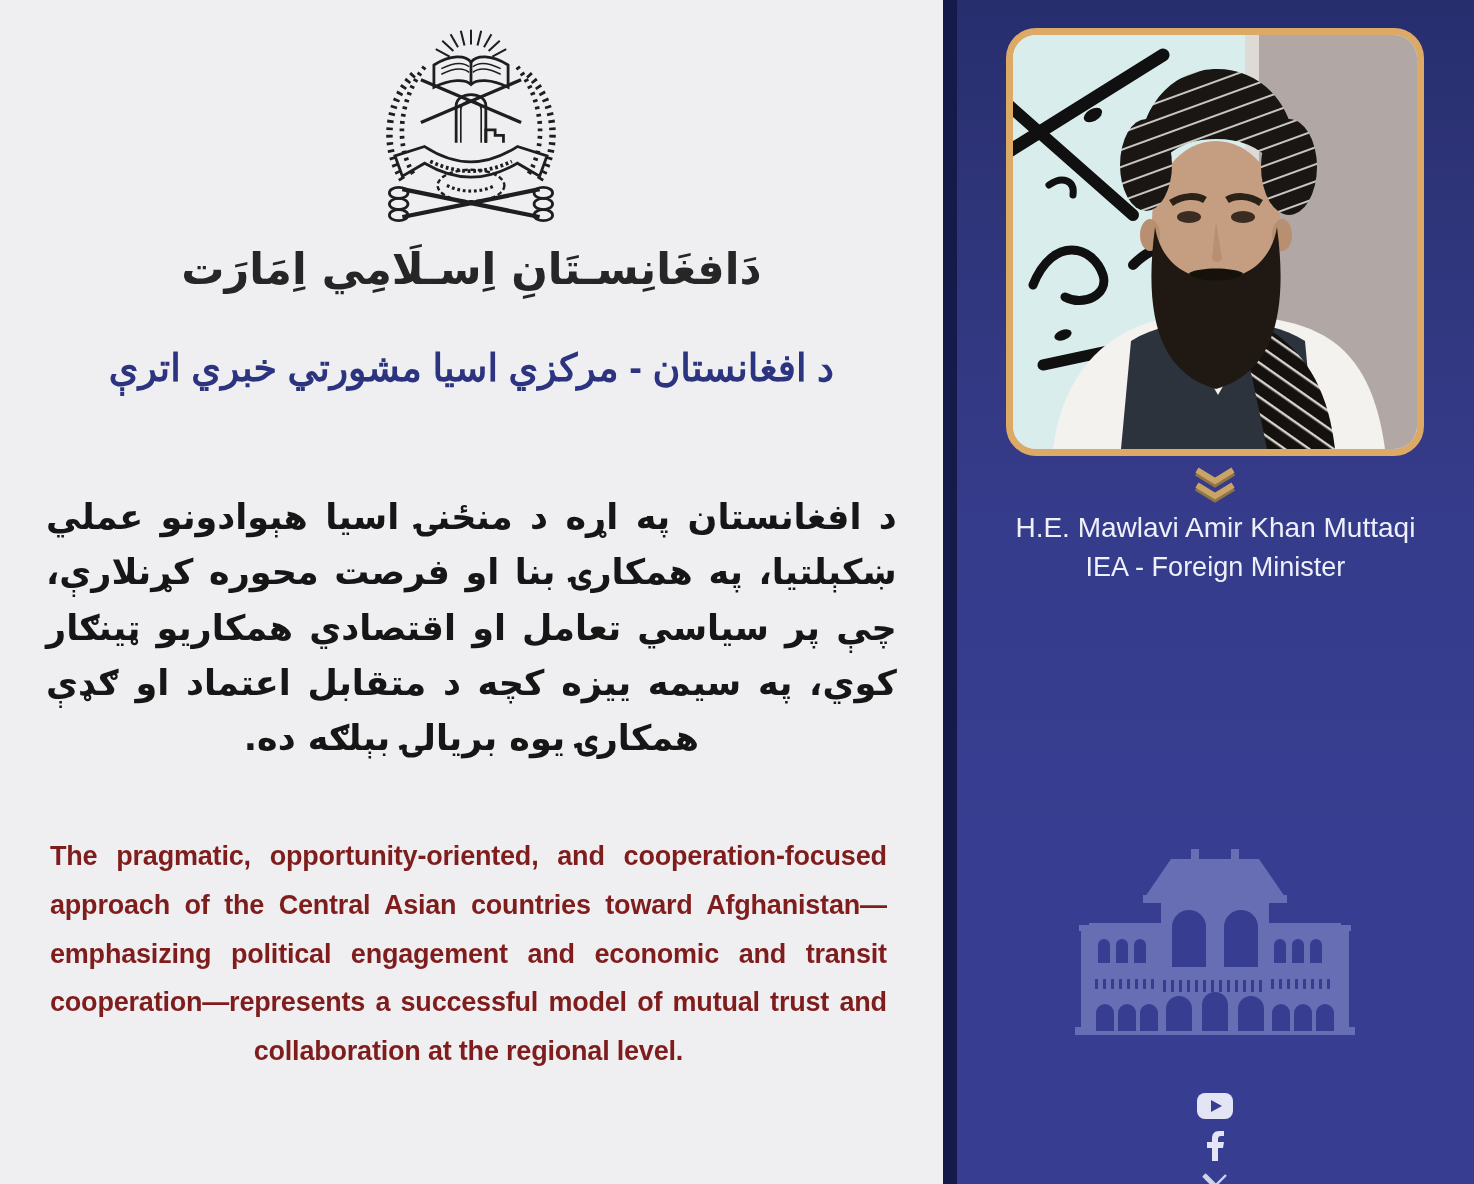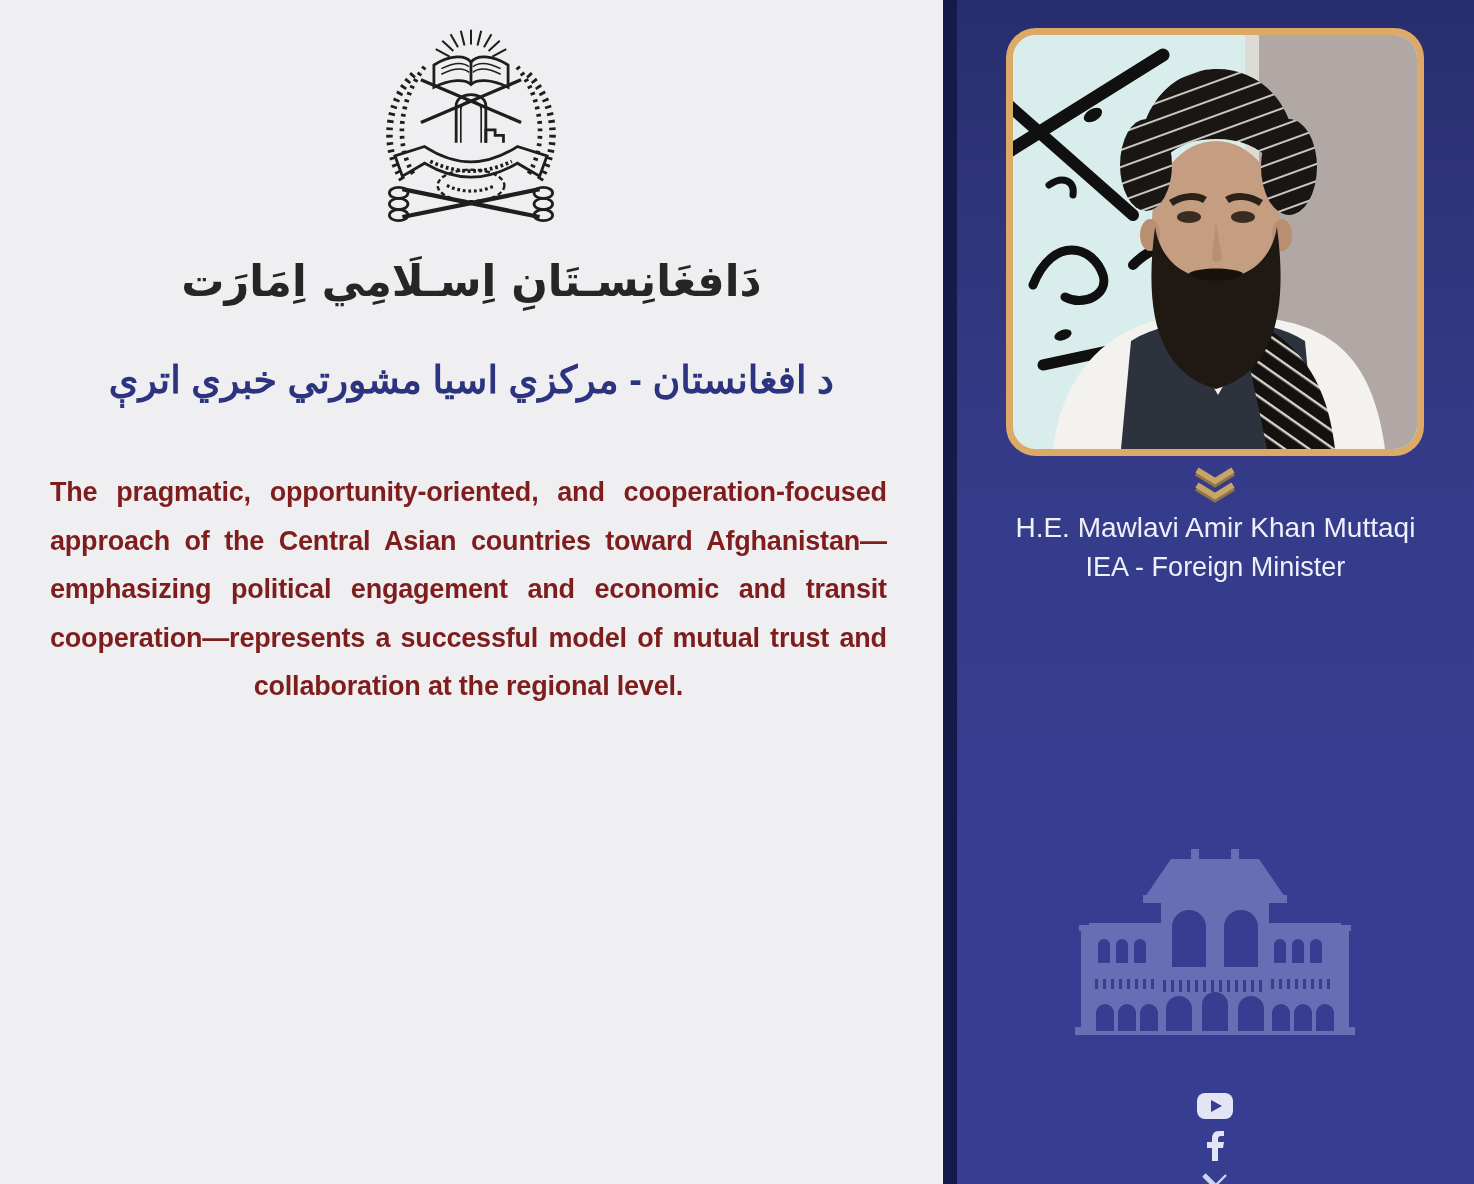--- a/index.html
+++ b/index.html
@@ -6,21 +6,21 @@
   body { width:1474px; height:1184px; font-family:"Liberation Sans", sans-serif; }
   .poster { display:flex; width:1474px; height:1184px; overflow:hidden; }
 
   
   .left {
     width:988px; height:1184px; background:#efeef1; text-align:center; box-sizing:border-box;
   }
   .emblem-wrap { width:204px; height:212px; margin:22px auto 0; }
   .calligraphy {
     font-family:"DejaVu Sans", sans-serif; direction:rtl;
-    font-size:43px; font-weight:bold; color:#262626; margin-top:22px; letter-spacing:1px;
+    font-size:43px; font-weight:bold; color:#262626; margin-top:10px; letter-spacing:1px;
   }
   .ministry-ps {
     font-family:"DejaVu Sans", sans-serif; direction:rtl;
     font-size:29px; font-weight:bold; color:#f0a23d; margin-top:8px;
   }
   .title-ps {
     font-family:Liberation Sans, sans-serif; direction:rtl;
     font-size:38px; font-weight:bold; color:#2c3480; margin:52px 40px 0;
   }
   .title-en {
@@ -129,20 +129,21 @@
             <ellipse cx="188" cy="192" rx="10" ry="6"></ellipse>
             <ellipse cx="188" cy="204" rx="10" ry="6"></ellipse>
         </g>
       </svg>
     </div>
 
     <div class="calligraphy">دَافغَانِسـتَانِ اِسـلَامِي اِمَارَت</div>
 
     <div class="title-ps">د افغانستان - مرکزي اسیا مشورتي خبري اترې</div>
 
+    <div class="para-ps">د افغانستان په اړه د منځنۍ اسیا هېوادونو عملي ښکېلتیا، په همکارۍ بنا او فرصت محوره کړنلارې، چې پر سیاسي تعامل او اقتصادي همکاریو ټینګار کوي، په سیمه ییزه کچه د متقابل اعتماد او ګډې همکارۍ یوه بریالۍ بېلګه ده.</div>
     <div class="para-en">The pragmatic, opportunity-oriented, and cooperation-focused approach of the Central Asian countries toward Afghanistan—emphasizing political engagement and economic and transit cooperation—represents a successful model of mutual trust and collaboration at the regional level.</div>
   </div>
 
   <div class="right">
 
     <div class="photo-frame">
       <svg width="404" height="414" viewBox="0 0 404 414">
         <defs>
           <pattern id="scarfStripes" width="14" height="14" patternTransform="rotate(35)" patternUnits="userSpaceOnUse">
             <rect width="14" height="14" fill="#15110e"></rect>

